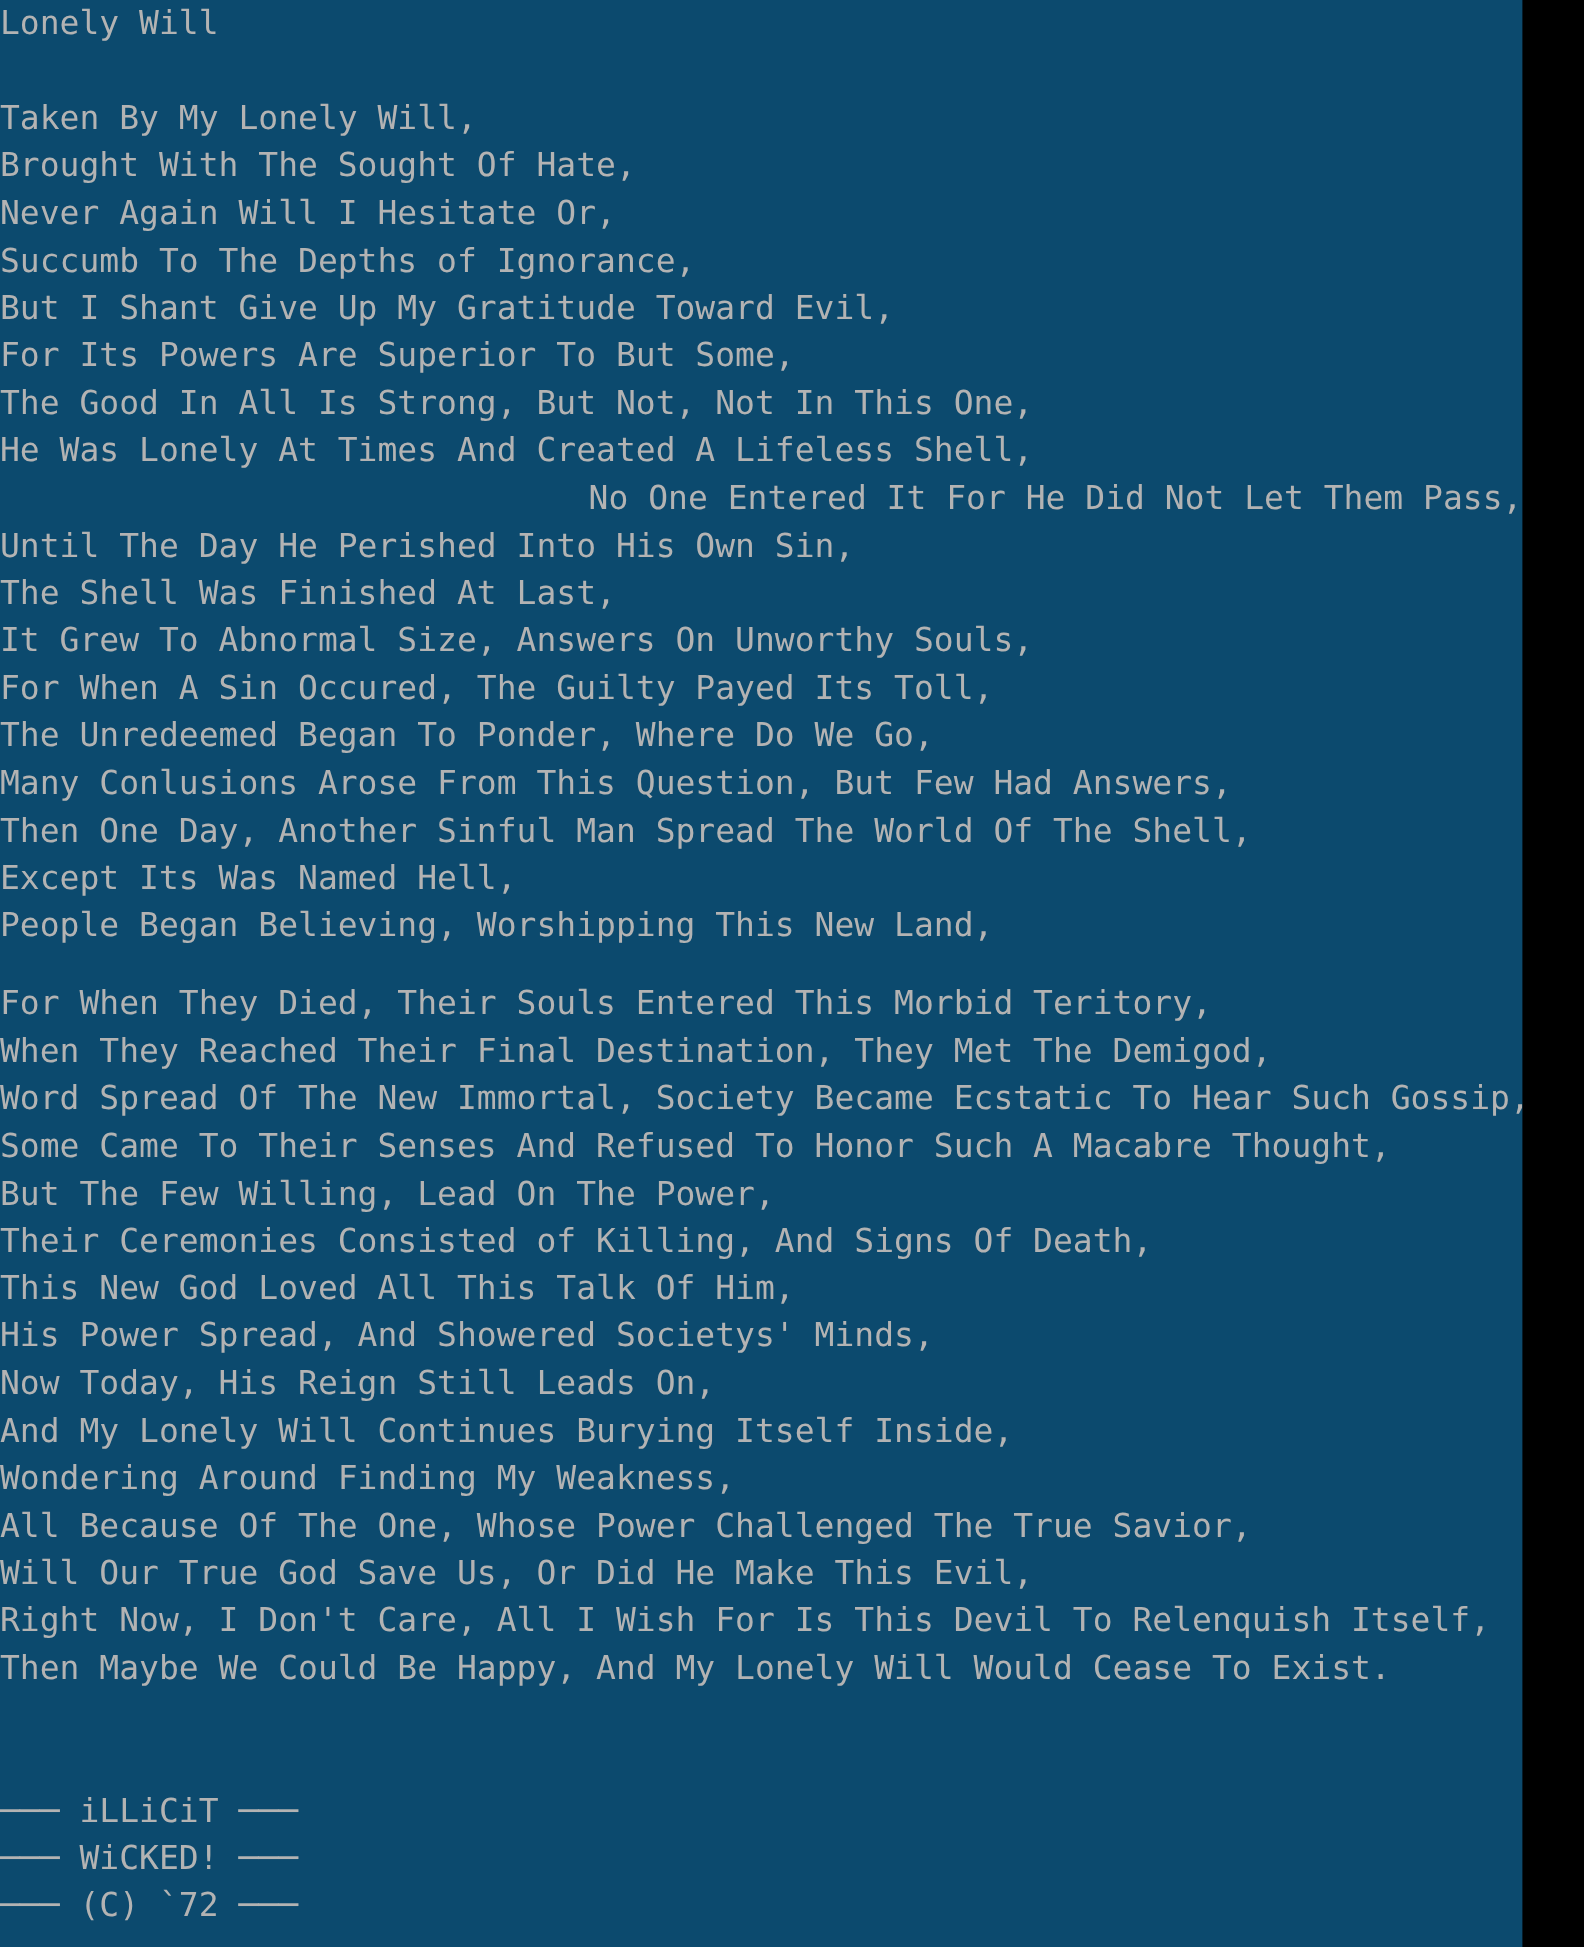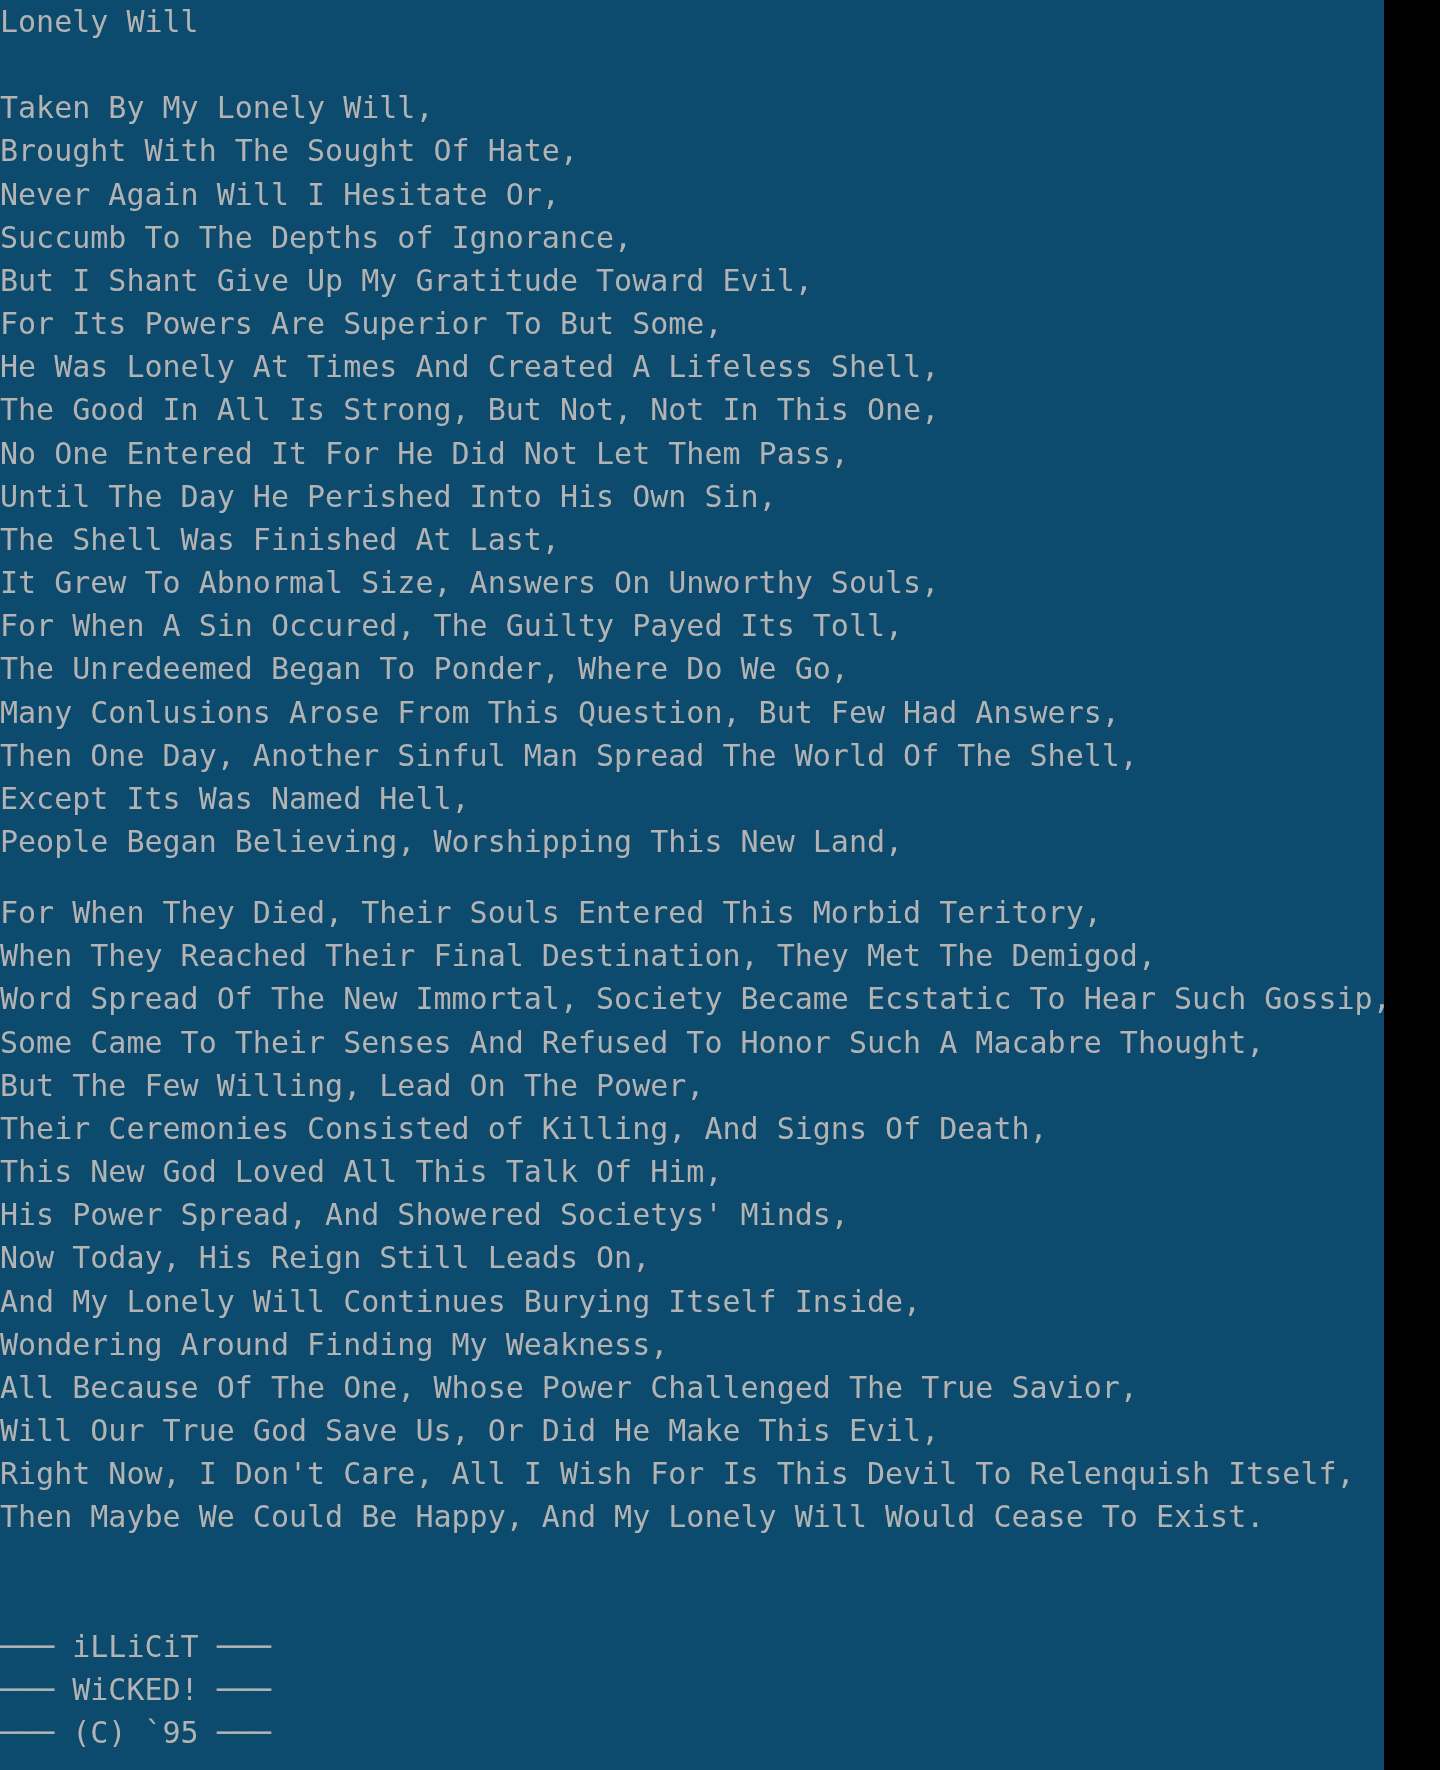--- a/index.html
+++ b/index.html
@@ -39,23 +39,23 @@
   <div id="gap-after-title">
       <div class="blank-row"></div>
     </div>
   <div id="poem-body">
       <div class="line" style="color: rgb(179, 179, 179);">Taken By My Lonely Will,</div>
       <div class="line" style="color: rgb(179, 179, 179);">Brought With The Sought Of Hate,</div>
       <div class="line" style="color: rgb(179, 179, 179);">Never Again Will I Hesitate Or,</div>
       <div class="line" style="color: rgb(179, 179, 179);">Succumb To The Depths of Ignorance,</div>
       <div class="line" style="color: rgb(179, 179, 179);">But I Shant Give Up My Gratitude Toward Evil,</div>
       <div class="line" style="color: rgb(179, 179, 179);">For Its Powers Are Superior To But Some,</div>
+      <div class="line" style="color: rgb(179, 179, 179);">The Good In All Is Strong, But Not, Not In This One,</div>
       <div class="line" style="color: rgb(179, 179, 179);">He Was Lonely At Times And Created A Lifeless Shell,</div>
-      <div class="line" style="color: rgb(179, 179, 179);">The Good In All Is Strong, But Not, Not In This One,</div>
-      <div class="line" style="color: rgb(179, 179, 179);">No One Entered It For He Did Not Let Them Pass,</div>
+      <div class="line" style="color: rgb(179, 179, 179); text-align: right;">No One Entered It For He Did Not Let Them Pass,</div>
       <div class="line" style="color: rgb(179, 179, 179);">Until The Day He Perished Into His Own Sin,</div>
       <div class="line" style="color: rgb(179, 179, 179);">The Shell Was Finished At Last,</div>
       <div class="line" style="color: rgb(179, 179, 179);">It Grew To Abnormal Size, Answers On Unworthy Souls,</div>
       <div class="line" style="color: rgb(179, 179, 179);">For When A Sin Occured, The Guilty Payed Its Toll,</div>
       <div class="line" style="color: rgb(179, 179, 179);">The Unredeemed Began To Ponder, Where Do We Go,</div>
       <div class="line" style="color: rgb(179, 179, 179);">Many Conlusions Arose From This Question, But Few Had Answers,</div>
       <div class="line" style="color: rgb(179, 179, 179);">Then One Day, Another Sinful Man Spread The World Of The Shell,</div>
       <div class="line" style="color: rgb(179, 179, 179);">Except Its Was Named Hell,</div>
       <div class="line" style="color: rgb(179, 179, 179);">People Began Believing, Worshipping This New Land,</div>
       <div class="line" style="color: rgb(179, 179, 179); margin-top: 28px;">For When They Died, Their Souls Entered This Morbid Teritory,</div>
@@ -74,15 +74,15 @@
       <div class="line" style="color: rgb(179, 179, 179);">Right Now, I Don't Care, All I Wish For Is This Devil To Relenquish Itself,</div>
       <div class="line" style="color: rgb(179, 179, 179);">Then Maybe We Could Be Happy, And My Lonely Will Would Cease To Exist.</div>
     </div>
   <div id="gap-before-footer">
       <div class="blank-row"></div>
       <div class="blank-row"></div>
     </div>
   <div id="footer">
       <div class="line" style="color: rgb(179, 179, 179);">─── iLLiCiT ───</div>
       <div class="line" style="color: rgb(179, 179, 179);">─── WiCKED! ───</div>
-      <div class="line" style="color: rgb(179, 179, 179);">─── (C) `95 ───</div>
+      <div class="line" style="color: rgb(179, 179, 179);">─── (C) `72 ───</div>
     </div>
 </div>
 
 </body></html>

